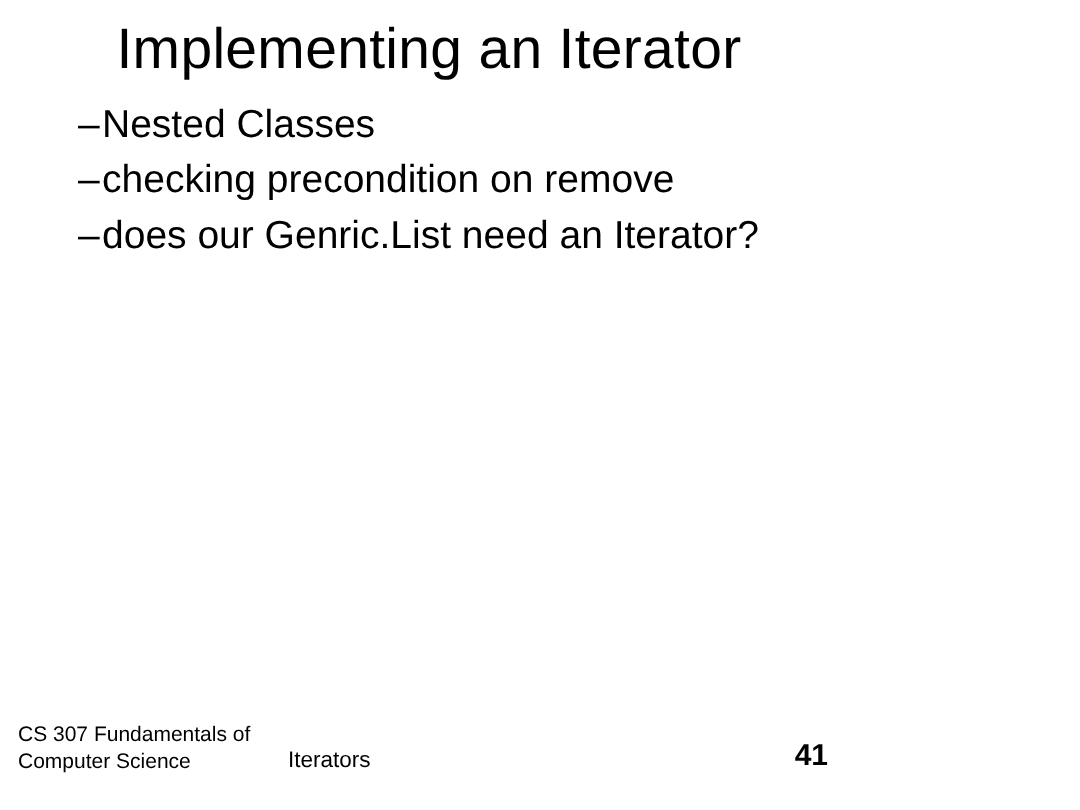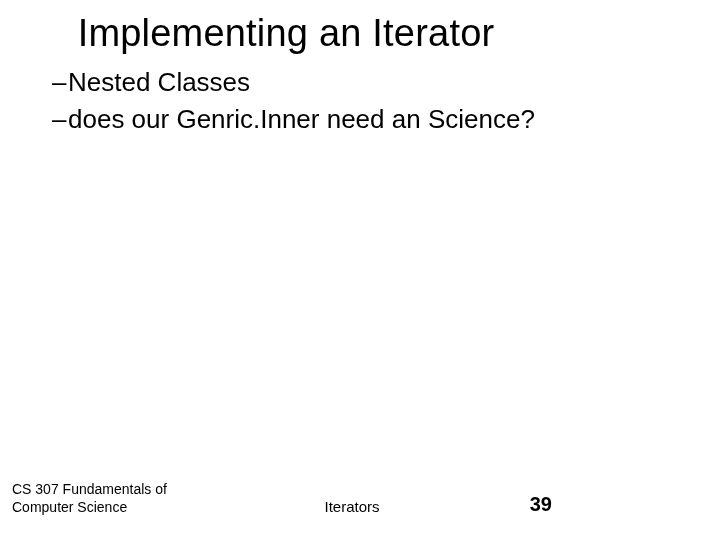--- a/index.html
+++ b/index.html
@@ -10,39 +10,40 @@
   .top-bullet { display: flex; align-items: flex-start; margin-top: 6px; }
   .top-bullet .marker { display:inline-block; margin-right: 6px; margin-top: 6px; }
   .top-bullet .marker svg { display:block; }
   .top-bullet .text { font-size: 28px; line-height: 1.25; }
   .sub-list { margin-top: 2px; padding-left: 26px; }
   .sub-item { font-size: 26px; line-height: 1.35; margin-bottom: 2px; }
   .sub-item .dash { display:inline-block; width: 16px; }
   .italic { }
   .footer { position: absolute; bottom: 24px; left: 12px; right: 20px; display: flex; align-items: flex-end; justify-content: space-between; }
   .footer-left { font-size: 14px; max-width: 180px; line-height: 1.25; }
-  .footer-center { font-size: 15px; text-align: center; flex: 1; padding-bottom: 1px; }
+  .footer-center { font-size: 15px; text-align: left; flex: 1; padding-bottom: 1px; }
   .footer-right { font-size: 20px; font-weight: 700; text-align: right; min-width: 40px; }
 </style>
 </head>
 <body>
 
 <div class="slide">
 
   <div class="title">Implementing an Iterator</div>
 
   <div class="body">
 
 
     <div class="sub-list">
       <div class="sub-item"><span class="dash">–</span><span>Nested Classes</span></div>
-      <div class="sub-item"><span class="dash">–</span><span>does our Genric.Inner </span><span class="italic">need</span><span> an Science?</span></div>
+      <div class="sub-item"><span class="dash">–</span><span>checking precondition on remove</span></div>
+      <div class="sub-item"><span class="dash">–</span><span>does our Genric.List </span><span class="italic">need</span><span> an Iterator?</span></div>
     </div>
 
   </div>
 
   <div class="footer">
     <div class="footer-left">CS 307 Fundamentals of Computer Science</div>
     <div class="footer-center">Iterators</div>
-    <div class="footer-right">39</div>
+    <div class="footer-right">41</div>
   </div>
 
 </div>
 
 </body></html>

